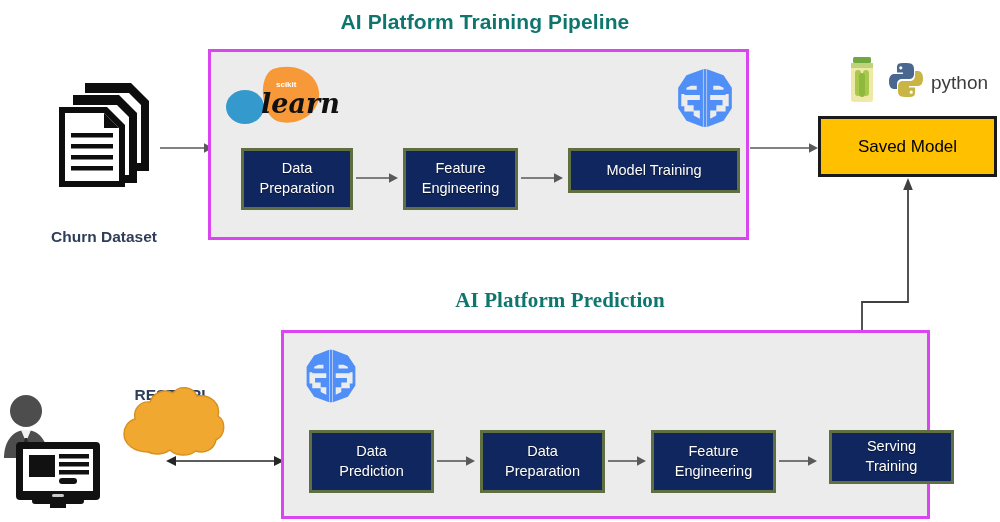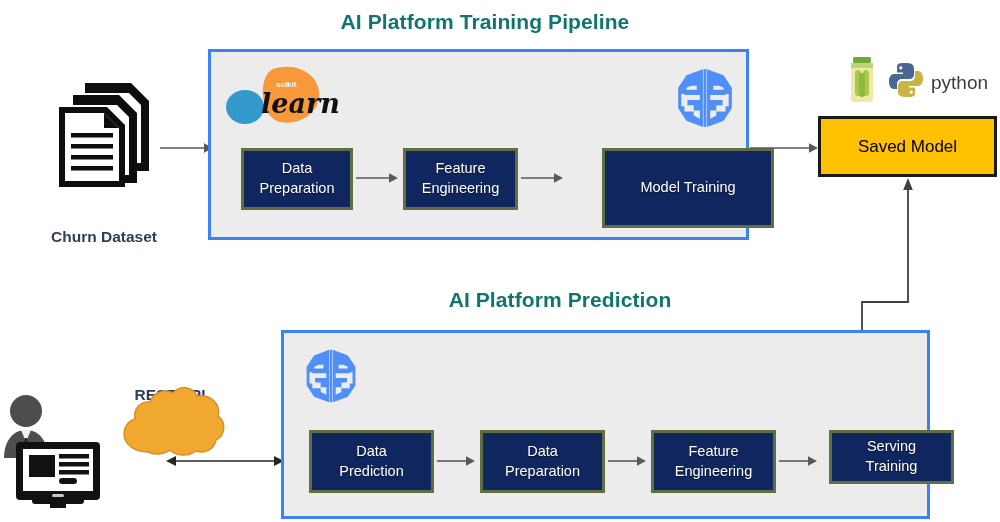--- a/index.html
+++ b/index.html
@@ -19,21 +19,21 @@
     font-size:21px;
     color:#0f766e;
     letter-spacing:.1px;
     white-space:nowrap;
     text-align:center;
   }
 
   
   .panel{
     background:#EDECEC;
-    border:3px solid #3b82f6;
+    border:3px solid #d946ef;
     box-sizing:border-box;
   }
 
   
   .pbox{
     box-sizing:border-box;
     background:#10265E;
     border:3px solid #5F6F42;
     color:#FFFFFF;
     display:flex;
@@ -149,21 +149,21 @@
       </div>
     </div>
 
     <div class="abs" style="left:310px;top:118px;width:44px;height:16px;">
       <svg width="44" height="16" viewBox="0 0 44 16">
         <line x1="0" y1="8" x2="33" y2="8" stroke="#595959" stroke-width="1.6"></line>
         <path d="M33 3.2 L42 8 L33 12.8 z" fill="#595959"></path>
       </svg>
     </div>
 
-    <div class="abs pbox" style="left:357px;top:96px;width:172px;height:80px;margin-left:34px;">
+    <div class="abs pbox" style="left:357px;top:96px;width:172px;height:45px;">
       <div>
         <span>Model Training</span>
       </div>
     </div>
   </div>
 
   <div class="abs" style="left:750px;top:140px;width:70px;height:16px;">
     <svg width="70" height="16" viewBox="0 0 70 16">
       <line x1="0" y1="8" x2="59" y2="8" stroke="#595959" stroke-width="1.6"></line>
       <path d="M59 3.2 L68 8 L59 12.8 z" fill="#595959"></path>
@@ -202,21 +202,21 @@
 
   <div class="abs" style="left:845px;top:170px;width:90px;height:270px;">
     <svg width="90" height="270" viewBox="0 0 90 270">
 
       <path d="M63 20 L63 132 L17 132 L17 258" fill="none" stroke="#404040" stroke-width="1.8"></path>
       <path d="M58.2 20 L63 8 L67.8 20 z" fill="#404040"></path>
       <path d="M12.2 254 L17 266 L21.8 254 z" fill="#404040"></path>
     </svg>
   </div>
 
-  <div class="abs section-title" style="left:280px;top:288px;width:560px;">AI Platform Prediction</div>
+  <div class="abs section-title" style="left:280px;top:288px;width:560px;font-family:Liberation Serif, serif;">AI Platform Prediction</div>
 
   <div class="abs caption" style="left:105px;top:350px;width:130px;margin-top:36px;">REST API</div>
 
   <div class="abs" style="left:118px;top:382px;width:110px;height:78px;">
     <svg width="110" height="78" viewBox="0 0 110 78">
       <path d="M30 70 C16 70 6 62 6 52 C6 45 10 39 17 37
                C15 27 22 19 32 20 C35 11 46 6 55 11
                C61 3 75 4 79 14 C93 12 103 22 100 34
                C108 39 108 53 98 58 C96 68 86 72 78 69
                C70 75 58 74 52 68 C45 73 36 73 30 70 z" fill="#F0A830" stroke="#D79020" stroke-width="1.4"></path>

